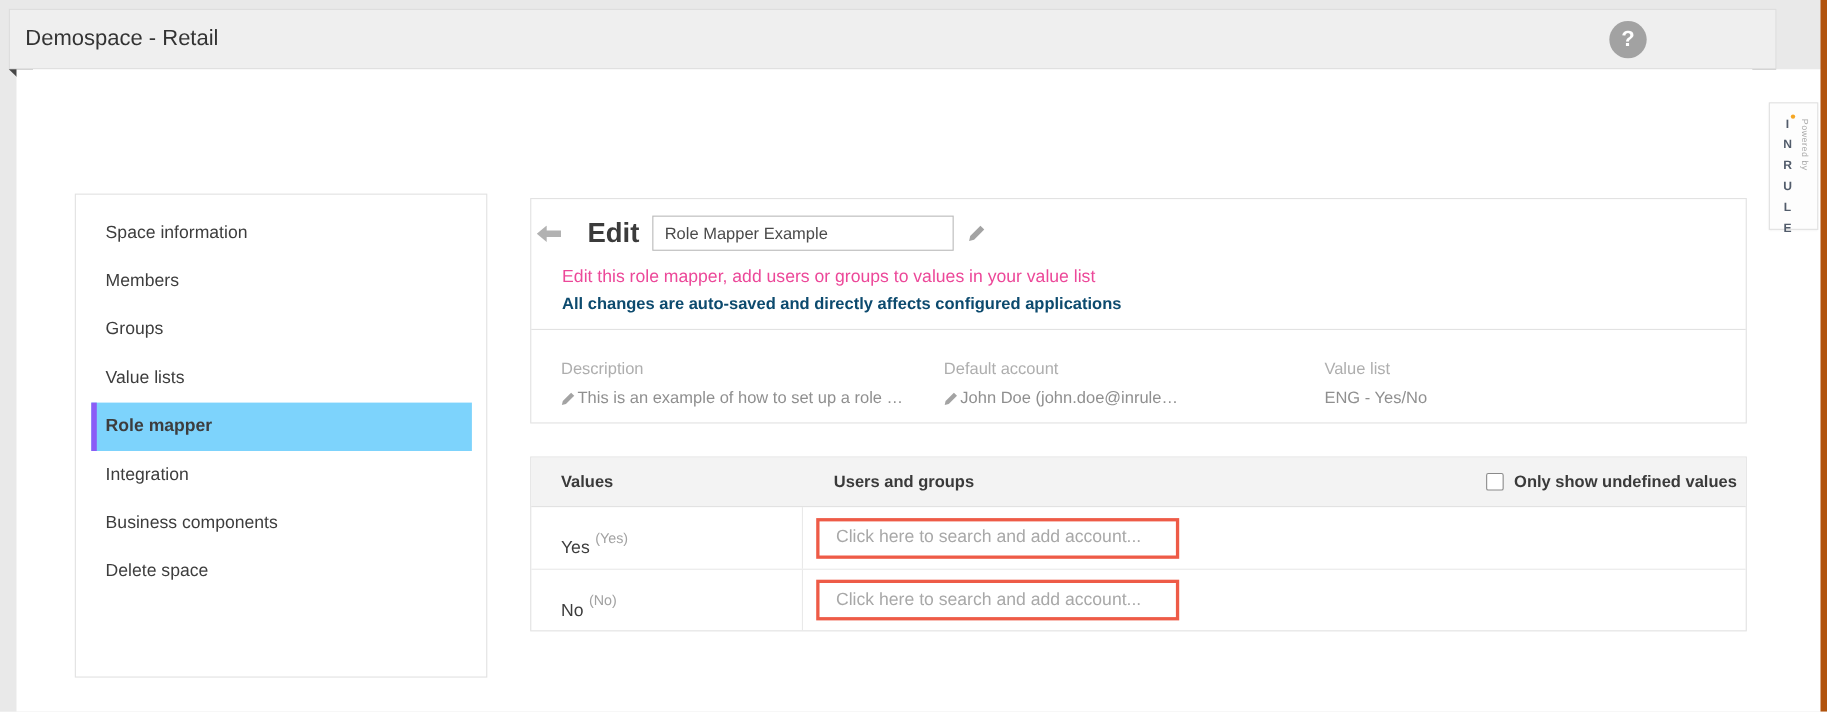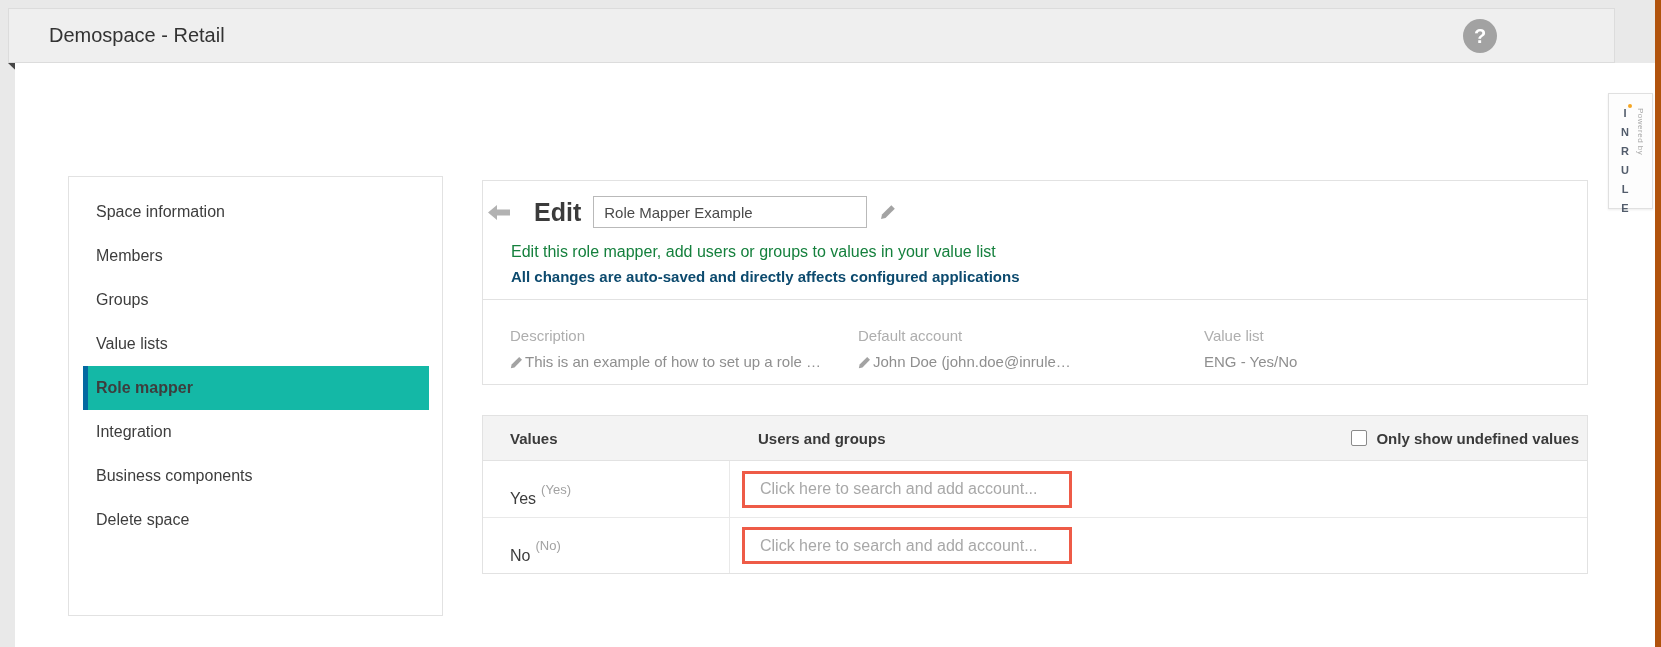--- a/index.html
+++ b/index.html
@@ -11,21 +11,21 @@
     overflow: hidden;
     color: #3d3d3d;
   }
 
   
   .ribbon {
     position: absolute; left: 8px; top: 8px; width: 1607px; height: 55px;
     background: #efefef; border: 1px solid #dcdcdc;
     display: flex; align-items: center;
   }
-  .ribbon-title { margin-left: 40px; font-size: 20px; color: #333; }
+  .ribbon-title { margin-left: 14px; font-size: 20px; color: #333; }
   .help-btn {
     position: absolute; right: 117px; top: 10px; width: 34px; height: 34px;
     border-radius: 50%; background: #a2a2a2; border: none; cursor: pointer;
     display: flex; align-items: center; justify-content: center;
   }
   .help-btn span { color: #fff; font-size: 20px; font-weight: bold; line-height: 1; }
   .fold { position: absolute; top: 63px; width: 0; height: 0; }
   .fold-left  { left: 8px;    border-right: 22px solid #474747; border-bottom: 21px solid transparent; }
   .fold-right { left: 1593px; border-left:  22px solid #474747; border-bottom: 21px solid transparent; }
 
@@ -54,40 +54,40 @@
   .sidebar {
     position: absolute; left: 53px; top: 113px; width: 375px; height: 440px;
     background: #fff; border: 1px solid #e2e2e2;
   }
   .sidebar ul { list-style: none; padding: 13px 13px 13px 14px; }
   .sidebar li {
     height: 44px; line-height: 44px; padding-left: 13px;
     font-size: 16px; color: #3d3d3d; cursor: pointer; white-space: nowrap;
   }
   .sidebar li.active {
-    background: #14b8a6; border-left: 5px solid #0369a1; padding-left: 8px; font-weight: bold;
+    background: #7dd3fc; border-left: 5px solid #8b5cf6; padding-left: 8px; font-weight: bold;
   }
 
   
   .panel { position: absolute; left: 467px; width: 1106px; background: #fff; border: 1px solid #e2e2e2; }
   .panel-ab { top: 117px; }
   .panel-c  { top: 352px; }
 
   
   .sect-a { border-bottom: 1px solid #e2e2e2; padding-bottom: 14px; }
   .edit-row { display: flex; align-items: center; padding: 14px 0 0 5px; height: 48px; }
   .back-arrow { width: 22px; height: 15px; margin-right: 24px; cursor: pointer; flex: 0 0 auto; }
   .edit-title { font-size: 25px; font-weight: bold; color: #3b3b3b; margin-right: 12px; }
   .name-input {
     width: 274px; height: 32px; border: 1px solid #b9b9b9; background: #fff;
     font-family: "Liberation Sans", sans-serif; font-size: 15px; color: #4a4a4a; padding: 0 10px;
   }
   .pencil { width: 16px; height: 16px; margin-left: 13px; cursor: pointer; flex: 0 0 auto; }
   .pencil-sm { width: 13px; height: 13px; cursor: pointer; flex: 0 0 auto; margin-top: 1px; }
-  .sub1 { margin: 14px 0 0 28px; font-size: 16px; color: #15803d; }
+  .sub1 { margin: 14px 0 0 28px; font-size: 16px; color: #ec4899; }
   .sub2 { margin: 7px 0 0 28px; font-size: 15px; font-weight: bold; color: #0c4a6e; }
 
   
   .sect-b { position: relative; height: 84px; }
   .detail-col { position: absolute; top: 27px; }
   .col-desc { left: 27px; width: 330px; }
   .col-acct { left: 375px; width: 330px; }
   .col-vlist { left: 721px; width: 330px; }
   .detail-label { font-size: 15px; color: #aeaeae; }
   .detail-value { margin-top: 9px; display: flex; align-items: center; gap: 2px; font-size: 15px; color: #8f8f8f; white-space: nowrap; }

